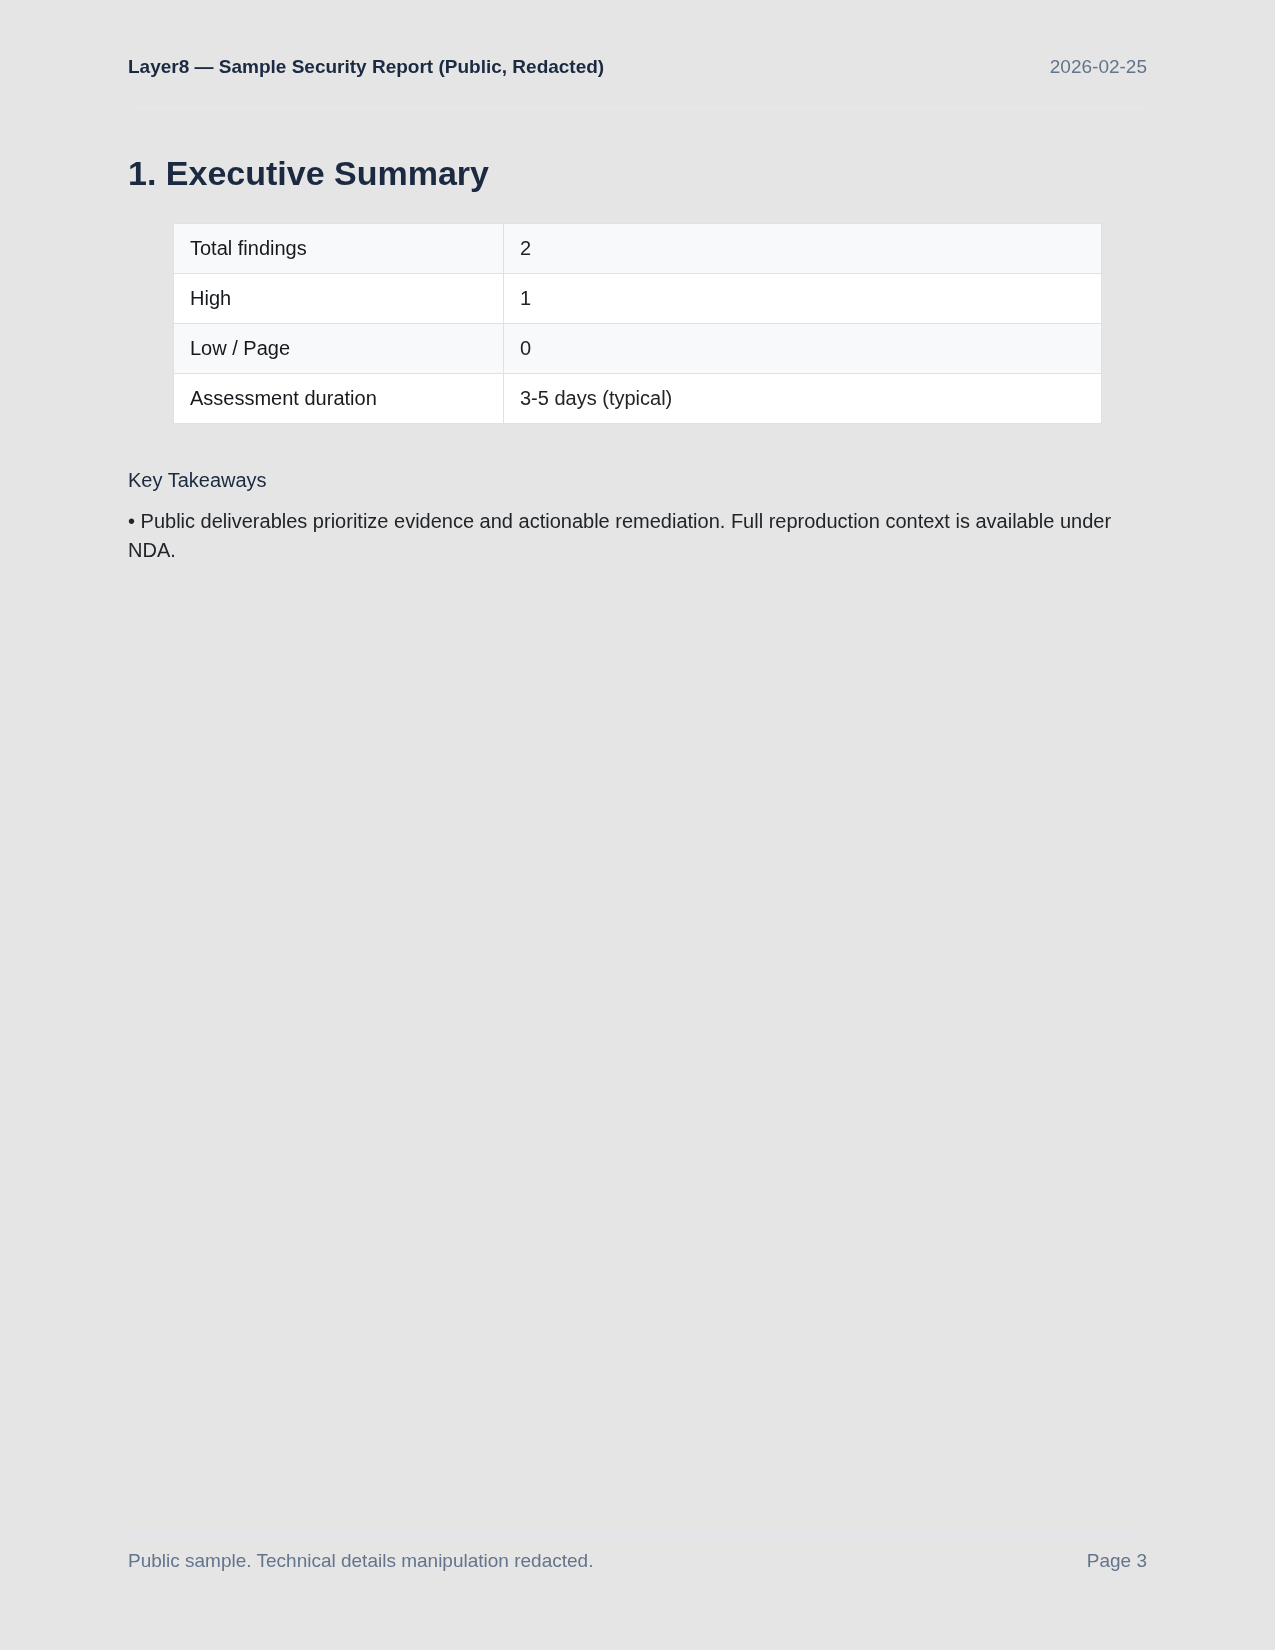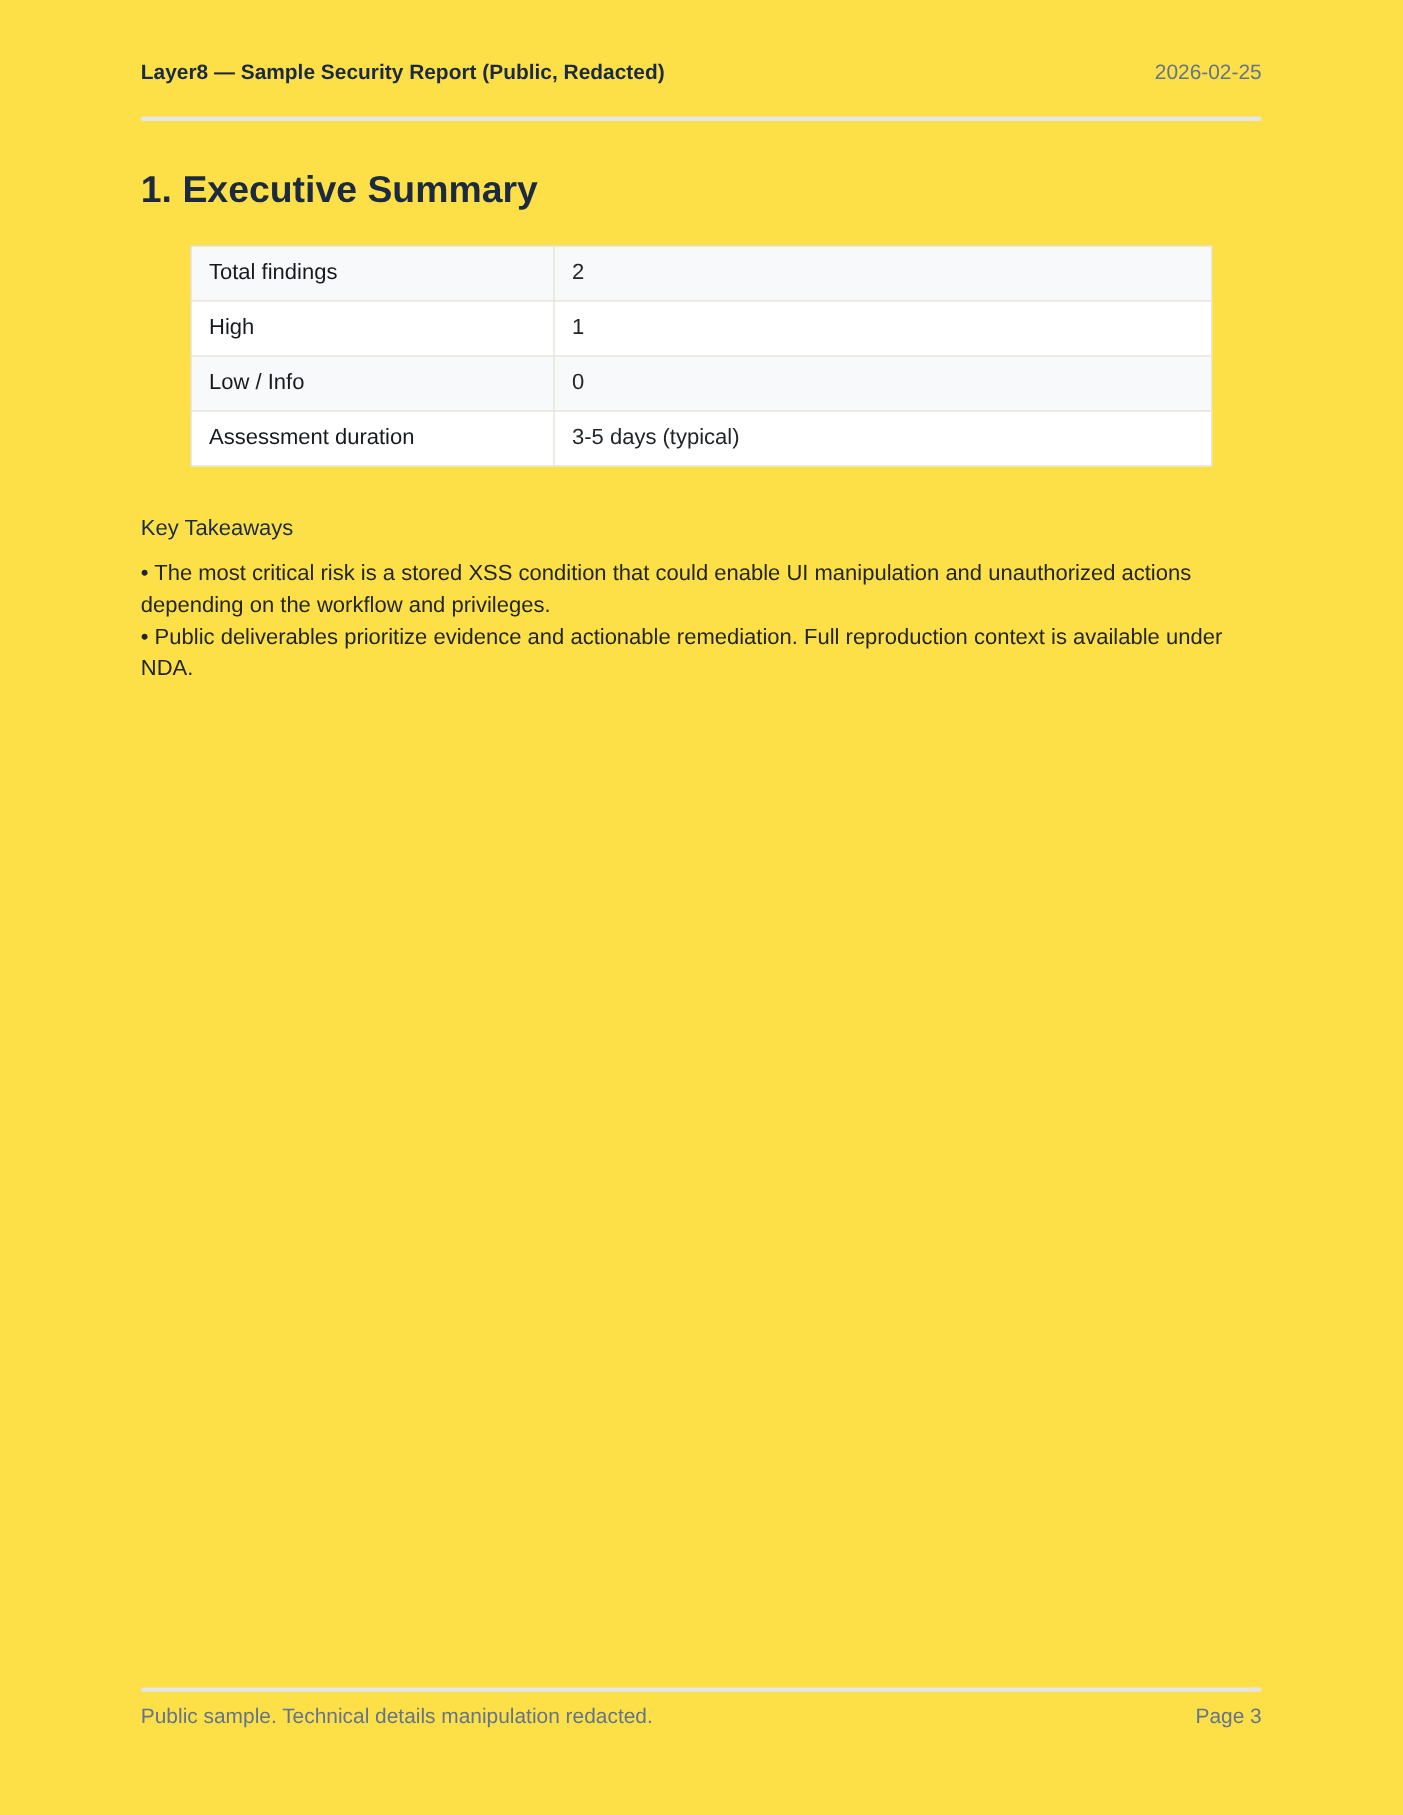--- a/index.html
+++ b/index.html
@@ -12,21 +12,21 @@
   }
   * { margin: 0; padding: 0; box-sizing: border-box; }
   html, body { background: #ffffff; }
   body { font-family: "Liberation Sans", sans-serif; }
 
   .page {
     position: relative;
     width: 1275px;
     height: 1650px;
     margin: 0 auto;
-    background: #fde047;
+    background: #e5e5e5;
     padding: 56px 128px 0 128px;
     overflow: hidden;
   }
 
   
   .doc-header {
     display: flex;
     justify-content: space-between;
     align-items: baseline;
   }
@@ -144,34 +144,33 @@
     <tbody>
         <tr>
           <th>Total findings</th>
           <td>2</td>
         </tr>
         <tr>
           <th>High</th>
           <td>1</td>
         </tr>
         <tr>
-          <th>Low / Info</th>
+          <th>Low / Page</th>
           <td>0</td>
         </tr>
         <tr>
           <th>Assessment duration</th>
           <td>3-5 days (typical)</td>
         </tr>
       </tbody>
   </table>
 
   <h2 class="takeaways-heading">Key Takeaways</h2>
 
   <div class="takeaway-list">
-      <div class="takeaway-item">• The most critical risk is a stored XSS condition that could enable UI manipulation and unauthorized actions depending on the workflow and privileges.</div>
       <div class="takeaway-item">• Public deliverables prioritize evidence and actionable remediation. Full reproduction context is available under NDA.</div>
     </div>
 
   <div class="footer-rule"></div>
   <div class="doc-footer">
     <span>Public sample. Technical details manipulation redacted.</span>
     <span>Page 3</span>
   </div>
 
 </div>

